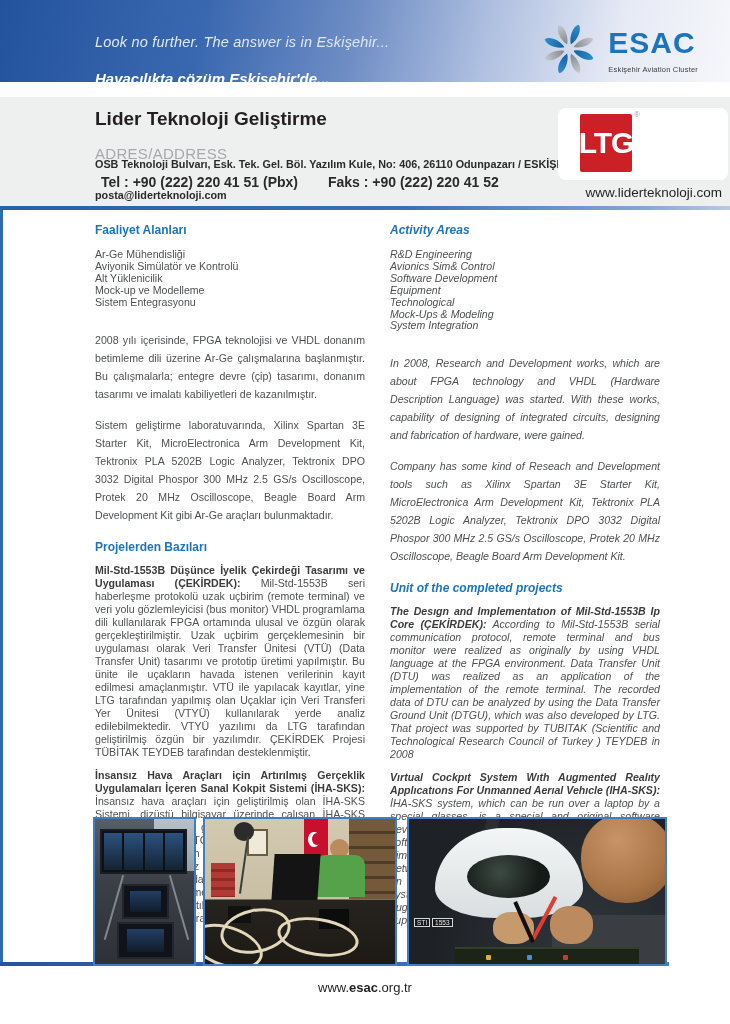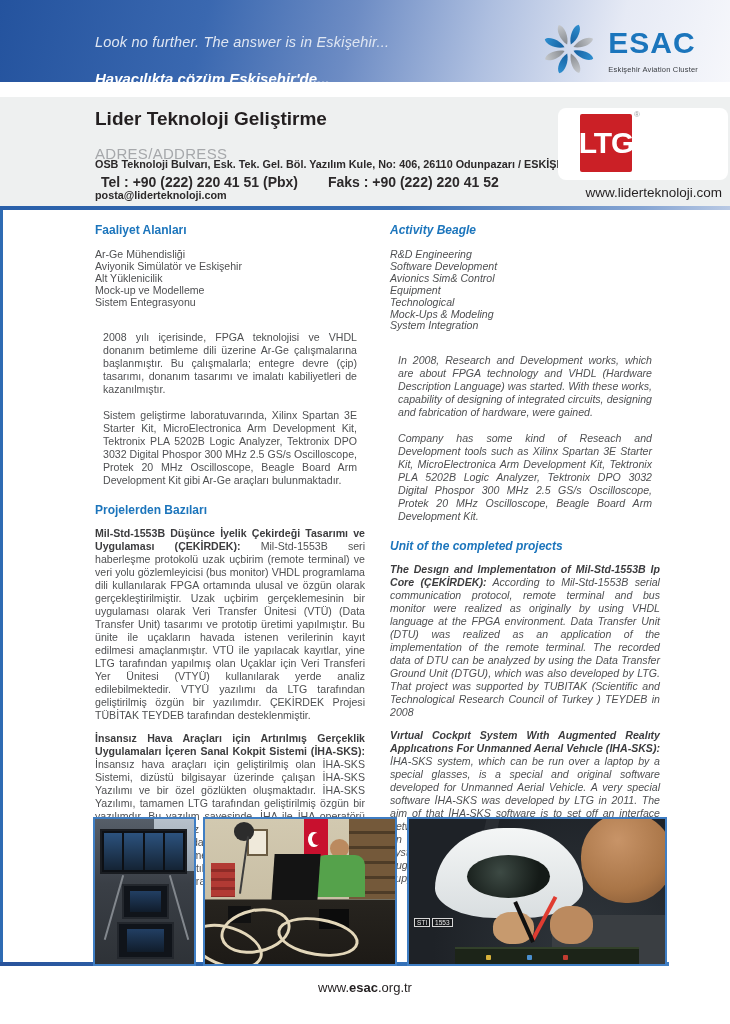--- a/index.html
+++ b/index.html
@@ -42,21 +42,21 @@
   .left-line{position:absolute;left:0;top:210px;width:3px;height:756px;background:#2e6bb3;}
   .bottom-line{position:absolute;left:0;top:962px;width:669px;height:4px;
     background:linear-gradient(90deg,#29539b 0%,#2e6bb3 40%,#3f7ec4 100%);}
 
   
   .columns{position:absolute;left:95px;top:210px;width:565px;display:flex;gap:25px;}
   .col{width:270px;}
   .col.en{font-style:italic;width:270px;}
   .sec-head{font-size:12px;font-weight:bold;color:#1c75bc;margin:13px 0 0 0;}
   .list{margin-top:12px;font-size:10.6px;line-height:11.9px;color:#4f5052;}
-  .para{margin:8px;margin-top:13px;font-size:10.6px;line-height:13px;text-align:justify;color:#4f5052;}
+  .para{margin:0;margin-top:13px;font-size:10.6px;line-height:18px;text-align:justify;color:#4f5052;}
   .para.first{margin-top:22px;}
   .proj-head{font-size:12px;font-weight:bold;color:#1c75bc;margin-top:16px;}
   .proj{margin:0;margin-top:10px;font-size:10.6px;line-height:13px;text-align:justify;color:#4f5052;}
   .proj b{color:#3c3c3e;}
 
   
   .photo{position:absolute;top:817px;height:145px;border:2px solid #3f7ec4;overflow:hidden;background:#222;}
   .photo1{left:93px;width:99px;background:linear-gradient(180deg,#565e68 0%,#3a3f46 45%,#2e3237 100%);}
   .photo2{left:203px;width:190px;background:linear-gradient(180deg,#d2c9b0 0%,#c9bfa5 55%,#27241f 56%,#1d1a16 100%);}
   .photo3{left:407px;width:256px;background:radial-gradient(circle at 70% 90%,#30363c 0%,#1e2227 70%);}
@@ -195,38 +195,38 @@
   <div class="blue-bar"></div>
   <div class="left-line"></div>
   <div class="bottom-line"></div>
 
   <div class="columns">
 
     <div class="col tr">
       <div class="sec-head">Faaliyet Alanları</div>
       <div class="list">
         <div>Ar-Ge Mühendisliği</div>
-        <div>Aviyonik Simülatör ve Eskişehir</div>
+        <div>Aviyonik Simülatör ve Kontrolü</div>
         <div>Alt Yüklenicilik</div>
         <div>Mock-up ve Modelleme</div>
         <div>Sistem Entegrasyonu</div>
       </div>
       <p class="para first">2008 yılı içerisinde, FPGA teknolojisi ve VHDL donanım betimleme dili üzerine Ar-Ge çalışmalarına başlanmıştır. Bu çalışmalarla; entegre devre (çip) tasarımı, donanım tasarımı ve imalatı kabiliyetleri de kazanılmıştır.</p>
       <p class="para">Sistem geliştirme laboratuvarında, Xilinx Spartan 3E Starter Kit, MicroElectronica Arm Development Kit, Tektronix PLA 5202B Logic Analyzer, Tektronix DPO 3032 Digital Phospor 300 MHz 2.5 GS/s Oscilloscope, Protek 20 MHz Oscilloscope, Beagle Board Arm Development Kit gibi Ar-Ge araçları bulunmaktadır.</p>
       <div class="proj-head">Projelerden Bazıları</div>
       <p class="proj"><b>Mil-Std-1553B Düşünce İyelik Çekirdeği Tasarımı ve Uygulaması (ÇEKİRDEK):</b> <span>Mil-Std-1553B seri haberleşme protokolü uzak uçbirim (remote terminal) ve veri yolu gözlemleyicisi (bus monitor) VHDL programlama dili kullanılarak FPGA ortamında ulusal ve özgün olarak gerçekleştirilmiştir. Uzak uçbirim gerçeklemesinin bir uygulaması olarak Veri Transfer Ünitesi (VTÜ) (Data Transfer Unit) tasarımı ve prototip üretimi yapılmıştır. Bu ünite ile uçakların havada istenen verilerinin kayıt edilmesi amaçlanmıştır. VTÜ ile yapılacak kayıtlar, yine LTG tarafından yapılmış olan Uçaklar için Veri Transferi Yer Ünitesi (VTYÜ) kullanılarak yerde analiz edilebilmektedir. VTYÜ yazılımı da LTG tarafından geliştirilmiş özgün bir yazılımdır. ÇEKİRDEK Projesi TÜBİTAK TEYDEB tarafından desteklenmiştir.</span></p>
       <p class="proj"><b>İnsansız Hava Araçları için Artırılmış Gerçeklik Uygulamaları İçeren Sanal Kokpit Sistemi (İHA-SKS):</b> <span>İnsansız hava araçları için geliştirilmiş olan İHA-SKS Sistemi, dizüstü bilgisayar üzerinde çalışan İHA-SKS Yazılımı ve bir özel gözlükten oluşmaktadır. İHA-SKS Yazılımı, tamamen LTG tarafından geliştirilmiş özgün bir yazılımdır. Bu yazılım sayesinde, İHA ile İHA operatörü arasında bir arayüz oluşturulması amaçlanmaktadır. İHA'daki algılayıcılardan gelen bilgiler, İHA-SKS Yazılımı ekranlarında gösterilmektedir. Bu ekranlar ile kullanıcıya sanal bir kokpit yaratılması amaçlanmıştır. Bu proje de TÜBİTAK TEYDEB tarafından desteklenmiştir.</span></p>
     </div>
 
     <div class="col en">
-      <div class="sec-head">Activity Beagle</div>
+      <div class="sec-head">Activity Areas</div>
       <div class="list">
         <div>R&amp;D Engineering</div>
+        <div>Avionics Sim&amp; Control</div>
         <div>Software Development</div>
-        <div>Avionics Sim&amp; Control</div>
         <div>Equipment</div>
         <div>Technological</div>
         <div>Mock-Ups &amp; Modeling</div>
         <div>System Integration</div>
       </div>
       <p class="para first">In 2008, Research and Development works, which are about FPGA technology and VHDL (Hardware Description Language) was started. With these works, capability of designing of integrated circuits, designing and fabrication of hardware, were gained.</p>
       <p class="para">Company has some kind of Reseach and Development tools such as Xilinx Spartan 3E Starter Kit, MicroElectronica Arm Development Kit, Tektronix PLA 5202B Logic Analyzer, Tektronix DPO 3032 Digital Phospor 300 MHz 2.5 GS/s Oscilloscope, Protek 20 MHz Oscilloscope, Beagle Board Arm Development Kit.</p>
       <div class="proj-head">Unit of the completed projects</div>
       <p class="proj"><b>The Desıgn and Implementatıon of Mil-Std-1553B Ip Core (ÇEKİRDEK):</b> <span>According to Mil-Std-1553B serial communication protocol, remote terminal and bus monitor were realized as originally by using VHDL language at the FPGA environment. Data Transfer Unit (DTU) was realized as an application of the implementation of the remote terminal. The recorded data of DTU can be analyzed by using the Data Transfer Ground Unit (DTGU), which was also developed by LTG. That project was supported by TUBITAK (Scientific and Technological Research Council of Turkey ) TEYDEB in 2008</span></p>
       <p class="proj"><b>Vırtual Cockpıt System Wıth Augmented Realıty Applıcatıons For Unmanned Aerıal Vehıcle (IHA-SKS):</b> <span>İHA-SKS system, which can be run over a laptop by a special glasses, is a special and original software developed for Unmanned Aerial Vehicle. A very special software İHA-SKS was developed by LTG in 2011. The aim of that İHA-SKS software is to set off an interface between UAV and its operator. The data from the sensors on UAV are shown at the İHASKS monitor. A cockpit system is planned to be created virtually with some augmented reality objects. This project was also supported and founded by TÜBİTAK TEYDEB in 2011.</span></p>

